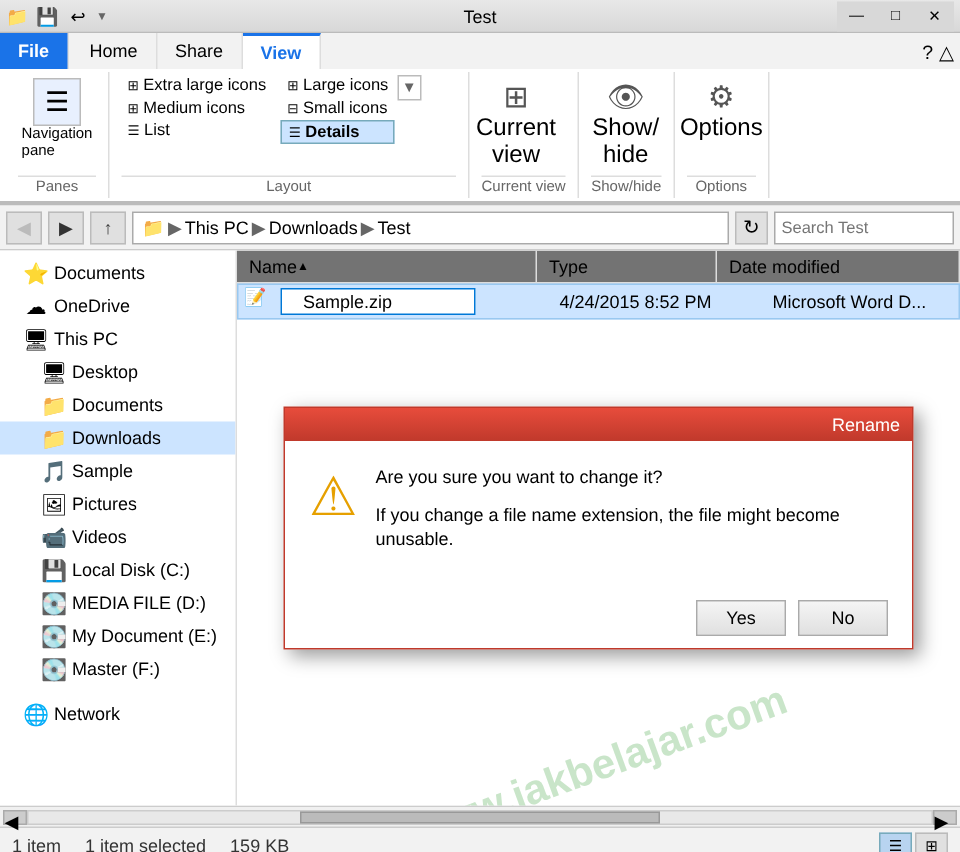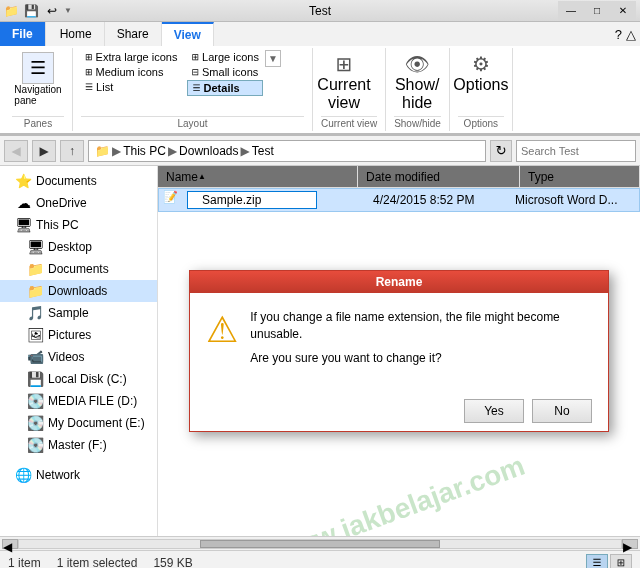--- a/index.html
+++ b/index.html
@@ -148,23 +148,23 @@
       background: white;
       border: 1px solid #c0392b;
       box-shadow: 4px 4px 12px rgba(0,0,0,0.4);
       width: 420px;
     }
     .dialog-title-bar {
       background: linear-gradient(to bottom, #e74c3c, #c0392b);
       color: white;
       padding: 4px 8px;
       font-size: 12px;
-      font-weight: bold;
-      display: flex;
-      justify-content: center;
+      font-weight: normal;
+      display: flex;
+      justify-content: flex-end;
       align-items: center;
     }
     .dialog-body { padding: 16px; display: flex; gap: 12px; }
     .warning-icon { font-size: 36px; color: #e6a000; flex-shrink: 0; }
     .dialog-text { flex: 1; }
     .dialog-text p { font-size: 12px; margin-bottom: 8px; line-height: 1.4; }
     .dialog-buttons { display: flex; justify-content: flex-end; gap: 8px; padding: 8px 16px; }
     .dialog-btn {
       width: 60px;
       height: 24px;
@@ -424,42 +424,42 @@
 
     <div class="sidebar-item indent1" style="margin-top:8px;">
       <span class="sidebar-icon">🌐</span>
       <span class="sidebar-label">Network</span>
     </div>
   </div>
 
   <div class="file-list">
     <div class="file-list-header">
       <div class="col-header col-name">Name <span style="font-size:8px;">▲</span></div>
+      <div class="col-header col-type">Type</div>
       <div class="col-header col-date">Date modified</div>
-      <div class="col-header col-type">Type</div>
     </div>
     <div class="file-row selected">
       <span class="file-icon">📝</span>
       <input class="file-name-input" type="text" value="Sample.zip" style="">
       <span class="file-date">4/24/2015 8:52 PM</span>
       <span class="file-type">Microsoft Word D...</span>
     </div>
 
     <div class="watermark">www.jakbelajar.com</div>
 
     <div class="dialog-overlay">
       <div class="dialog">
         <div class="dialog-title-bar">
           <span>Rename</span>
         </div>
         <div class="dialog-body">
           <div class="warning-icon">⚠</div>
           <div class="dialog-text">
+            <p>Are you sure you want to change it?</p>
             <p>If you change a file name extension, the file might become unusable.</p>
-            <p>Are you sure you want to change it?</p>
           </div>
         </div>
         <div class="dialog-buttons">
           <button class="dialog-btn">Yes</button>
           <button class="dialog-btn">No</button>
         </div>
       </div>
     </div>
   </div>
 </div>

